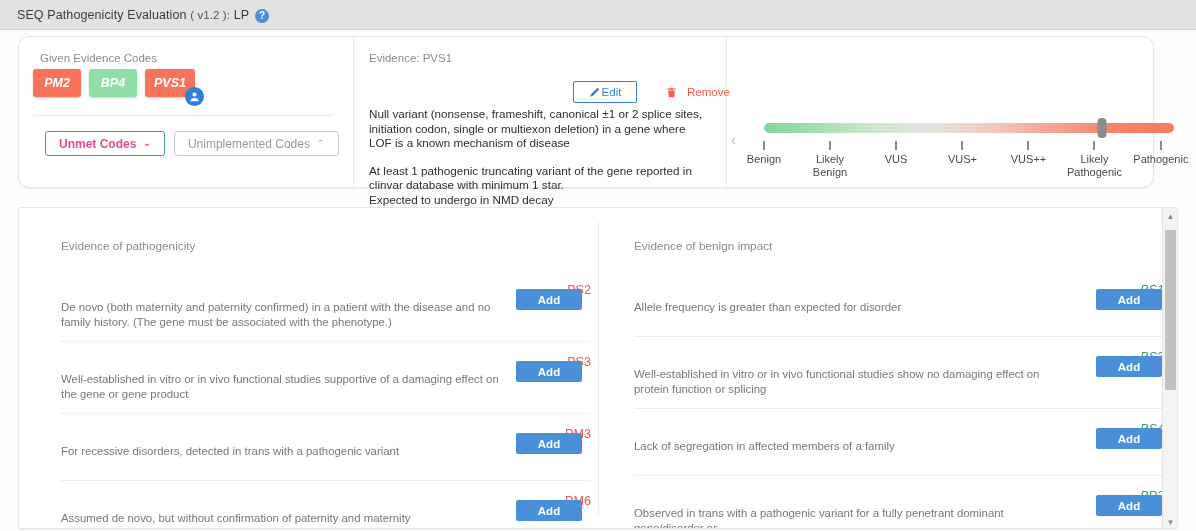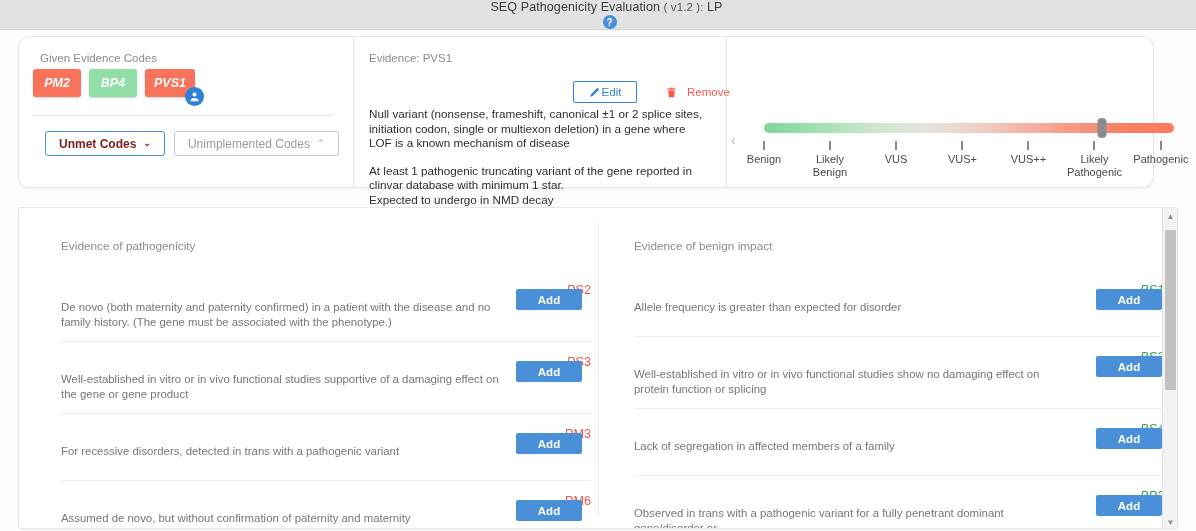--- a/index.html
+++ b/index.html
@@ -18,21 +18,20 @@
   }
 
   
   .titlebar {
     position: absolute; left: 0; top: 0;
     width: 1196px; height: 30px;
     background: #e2e2e2;
     border-bottom: 1px solid #d2d2d2;
     display: flex; align-items: center;
     padding-left: 17px;
-    flex-direction: column;
   }
   .title-text {
     font-size: 12.5px; color: #3c3c3c; letter-spacing: .1px;
   }
   .title-version { font-size: 11.5px; color: #555; }
   .help-icon {
     display: inline-flex; align-items: center; justify-content: center;
     width: 14px; height: 14px; border-radius: 50%;
     background: #4a90d9; color: #fff;
     font-size: 10px; font-weight: bold;
@@ -92,21 +91,21 @@
     position: absolute; left: 26px; top: 94px;
     display: flex; gap: 9px;
   }
   .pill-btn {
     height: 25px; padding: 0 13px;
     border-radius: 3px;
     display: flex; align-items: center; gap: 7px;
     font-size: 12px; background: #fff; cursor: pointer;
     white-space: nowrap;
   }
-  .pill-btn.active { border: 1px solid #4a90d9; color: #7f1d1d; font-weight: bold; }
+  .pill-btn.active { border: 1px solid #4a90d9; color: #ec4899; font-weight: bold; }
   .pill-btn.muted  { border: 1px solid #c9c9c9; color: #9a9a9a; }
   .caret { font-size: 9px; line-height: 1; }
 
   
   #details-label { position: absolute; left: 350px; top: 15px; }
   .edit-btn {
     position: absolute; left: 554px; top: 44px;
     width: 64px; height: 22px;
     border: 1px solid #2f80d8; border-radius: 2px;
     background: #fff; color: #2f80d8;

